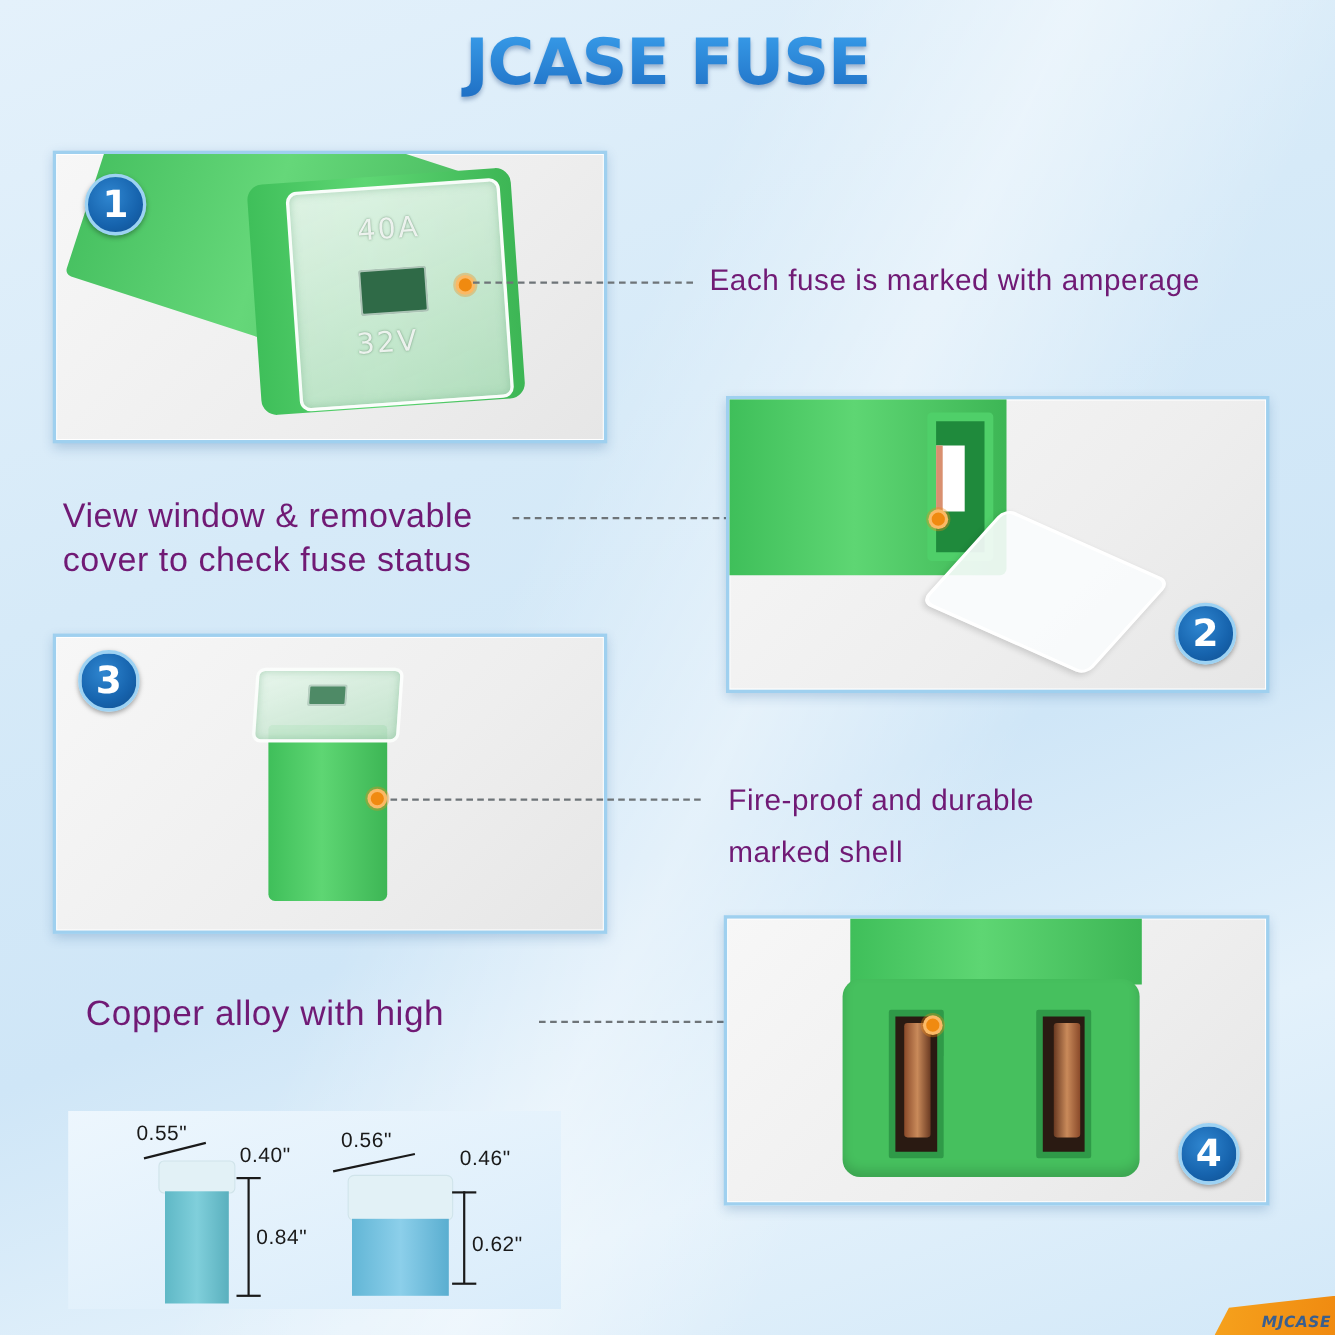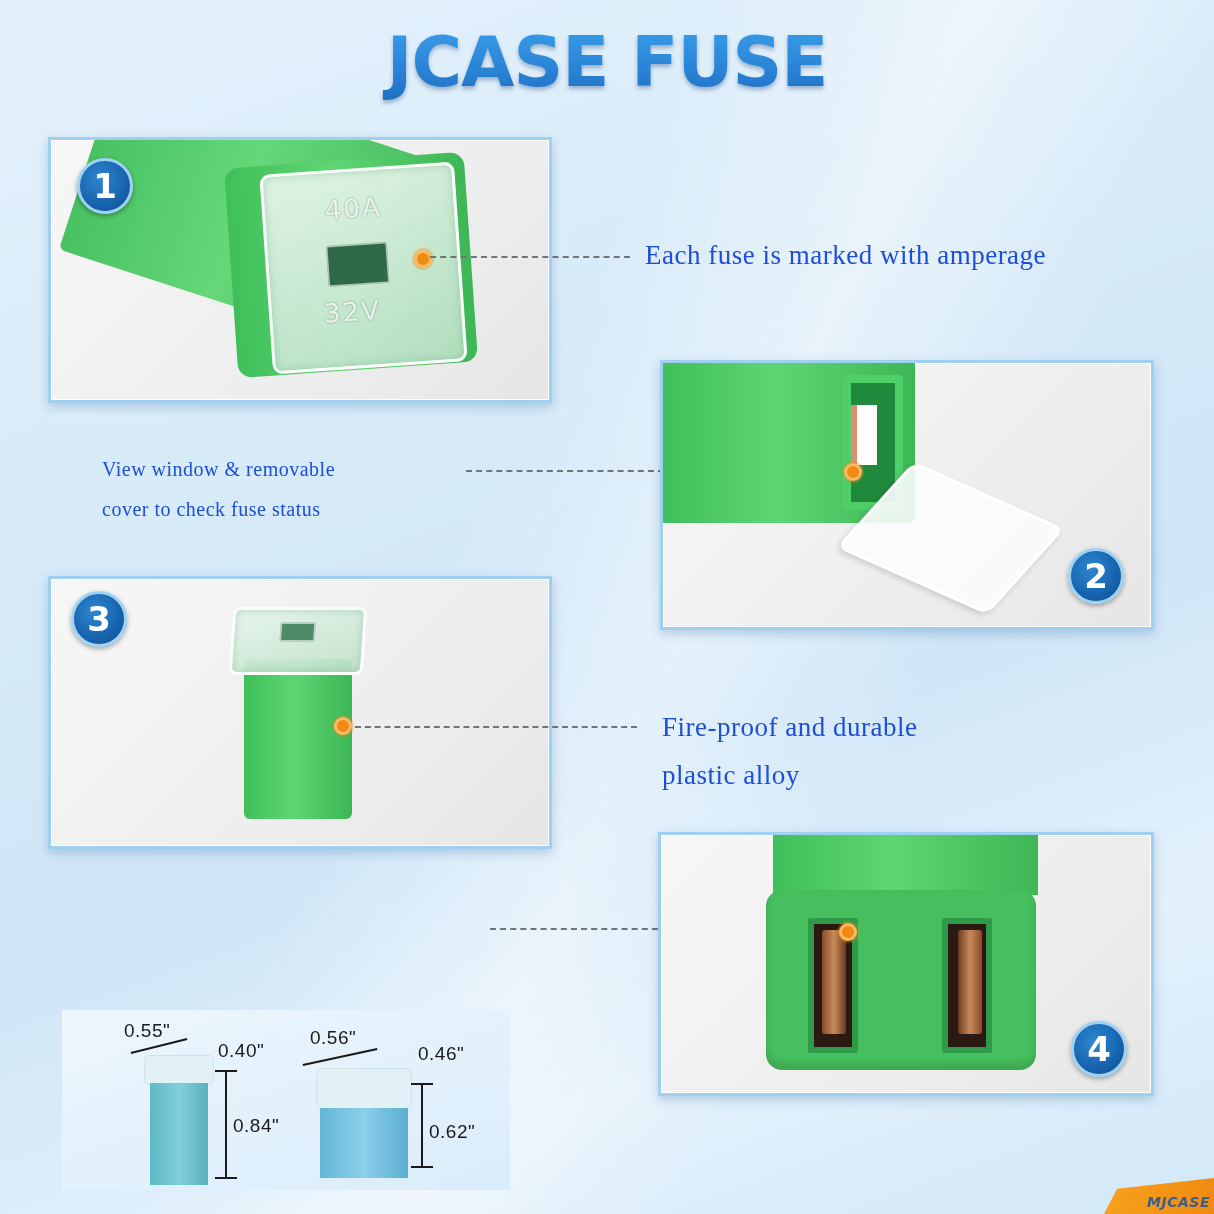--- a/index.html
+++ b/index.html
@@ -9,21 +9,21 @@
       font-family: "Liberation Sans", sans-serif;
       background: linear-gradient(160deg, #e4f1fb 0%, #d6eaf8 35%, #cfe6f7 60%, #e3f1fb 80%, #d2e8f8 100%);
     }
     .sweep {
       position: absolute; left: 0; top: 0; width: 1214px; height: 1214px;
       background: linear-gradient(115deg, rgba(255,255,255,0) 40%, rgba(255,255,255,0.45) 55%, rgba(255,255,255,0) 70%);
       pointer-events: none;
     }
     .title {
       position: absolute; left: 0; top: 22px; width: 1214px; text-align: center;
-      font-family: "DejaVu Sans", sans-serif; font-weight: bold; font-size: 69px;
+      font-family: "DejaVu Sans", sans-serif; font-weight: bold; font-size: 58px;
       letter-spacing: -1px;
       color: #2a86d6;
       background: linear-gradient(180deg, #3aa0ec 0%, #1f6fc4 100%);
       -webkit-background-clip: text; background-clip: text;
       -webkit-text-fill-color: transparent;
       filter: drop-shadow(0 3px 2px rgba(20,60,120,0.35));
     }
     .panel {
       position: absolute; overflow: hidden;
       background: linear-gradient(135deg, #f7f7f7 0%, #eeeeee 60%, #e6e6e6 100%);
@@ -40,21 +40,21 @@
     }
     .dot {
       position: absolute; width: 18px; height: 18px; border-radius: 50%;
       background: #f08a10; border: 3px solid rgba(255,200,130,0.75);
       box-shadow: 0 0 0 2px rgba(240,138,16,0.35);
     }
     .dash {
       position: absolute; height: 0; border-top: 2px dashed #6e7478;
     }
     .caption {
-      position: absolute; color: #1d4ed8; font-family: Liberation Serif, serif;
+      position: absolute; color: #701a75; font-family: Liberation Sans, sans-serif;
       letter-spacing: 0.5px;
     }
     .caption span { display: block; }
 
     
     .green { background: linear-gradient(90deg, #3fbf5a 0%, #5ed673 45%, #3db655 100%); }
     .cover {
       position: absolute; border-radius: 10px;
       background: linear-gradient(160deg, rgba(230,245,235,0.95), rgba(190,225,200,0.9));
       border: 3px solid rgba(255,255,255,0.9);
@@ -107,21 +107,21 @@
     <div class="embossed" style="left:52px; top:125px;">32V</div>
   </div>
   <div class="badge" style="left:26px; top:18px;">1</div>
   <div class="dot" style="left:363px; top:110px;"></div>
 </div>
 <div class="dash" style="left:430px; top:256px; width:200px;"></div>
 <div class="caption" style="left:645px; top:236px; font-size:27px; line-height:38px;">
   <span>Each fuse is marked with amperage</span>
 </div>
 
-<div class="caption" style="left:57px; top:449px; font-size:20px; line-height:40px;margin-left:45px;">
+<div class="caption" style="left:57px; top:449px; font-size:31px; line-height:40px;">
   <span>View window &amp; removable</span>
   <span>cover to check fuse status</span>
 </div>
 <div class="dash" style="left:466px; top:470px; width:380px;"></div>
 <div class="panel" style="left:660px; top:360px; width:494px; height:270px;">
   <div class="green" style="position:absolute; left:0; top:0; width:252px; height:160px; border-radius:0 0 6px 0;"></div>
   <div style="position:absolute; left:180px; top:12px; width:60px; height:135px; background:#1f8a3c; border:8px solid #4fcf69; border-radius:4px;"></div>
   <div style="position:absolute; left:188px; top:42px; width:26px; height:60px; background:#ffffff; border-left:6px solid #d99070;"></div>
   <div class="cover" style="left:205px; top:120px; width:165px; height:110px; transform:rotate(24deg) skewX(-18deg); background:rgba(250,252,253,0.9); border-color:#ffffff; box-shadow:0 3px 6px rgba(0,0,0,0.15);"></div>
   <div class="badge" style="left:405px; top:185px;">2</div>
@@ -132,24 +132,25 @@
   <div class="green" style="position:absolute; left:193px; top:80px; width:108px; height:160px; border-radius:4px 4px 6px 6px;"></div>
   <div class="cover" style="left:180px; top:28px; width:134px; height:68px; border-radius:8px; transform:skewX(-4deg);">
     <div class="window-slot" style="left:45px; top:12px; width:36px; height:20px; background:#4e8a66;"></div>
   </div>
   <div class="badge" style="left:20px; top:12px;">3</div>
   <div class="dot" style="left:283px; top:138px;"></div>
 </div>
 <div class="dash" style="left:355px; top:726px; width:282px;"></div>
 <div class="caption" style="left:662px; top:703px; font-size:27px; line-height:48px;">
   <span>Fire-proof and durable</span>
-  <span>plastic alloy</span>
+  <span>marked shell</span>
 </div>
 
 <div class="caption" style="left:78px; top:897px; font-size:32px; line-height:48px;">
+  <span>Copper alloy with high</span>
 </div>
 <div class="dash" style="left:490px; top:928px; width:350px;"></div>
 <div class="panel" style="left:658px; top:832px; width:496px; height:264px;">
   <div class="green" style="position:absolute; left:112px; top:0; width:265px; height:60px;"></div>
   <div style="position:absolute; left:105px; top:55px; width:270px; height:180px; background:#46c05e; border-radius:16px; box-shadow:inset 0 -6px 10px rgba(0,0,0,0.15);">
     <div style="position:absolute; left:42px; top:28px; width:50px; height:135px; background:#2a1a12; border:6px solid #2f9a48; border-radius:2px;">
       <div style="position:absolute; left:8px; top:6px; width:24px; height:104px; background:linear-gradient(90deg,#8a4a2a,#c98a5a,#6a3a22); border-radius:3px;"></div>
     </div>
     <div style="position:absolute; left:92px; top:70px; width:84px; height:94px; background:#46c05e;"></div>
     <div style="position:absolute; left:176px; top:28px; width:50px; height:135px; background:#2a1a12; border:6px solid #2f9a48; border-radius:2px;">

